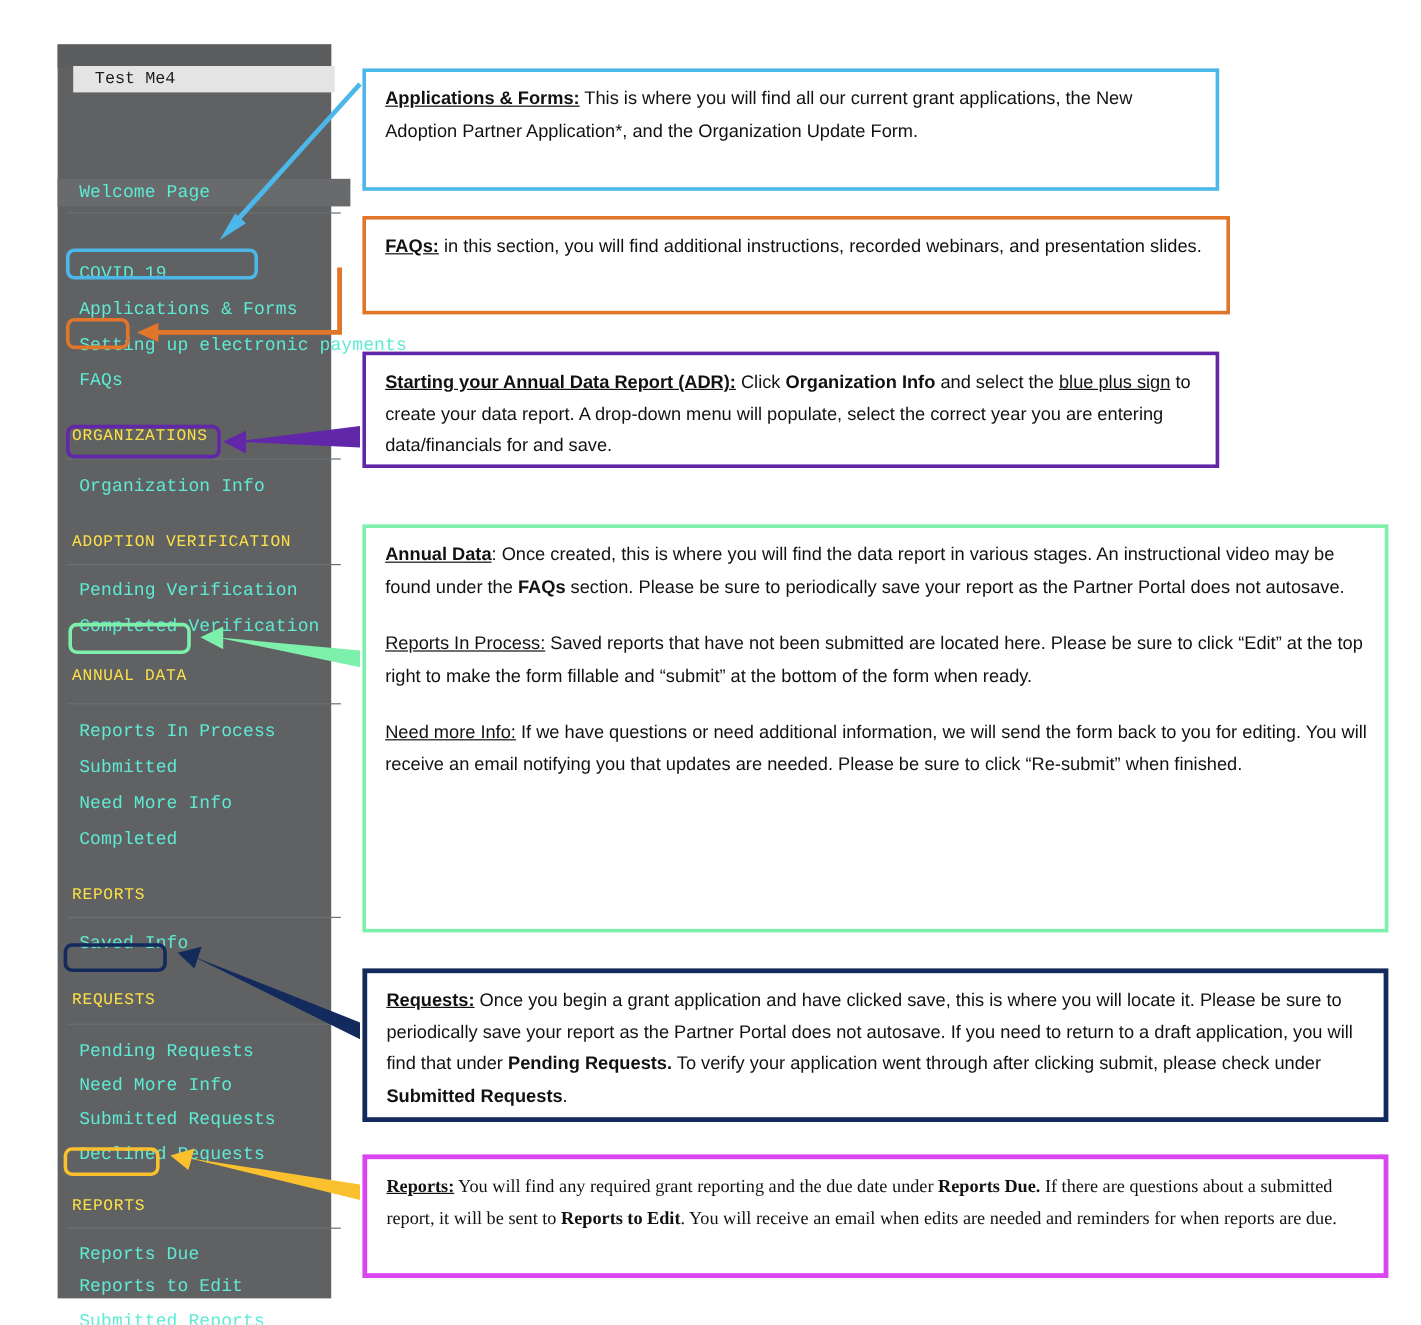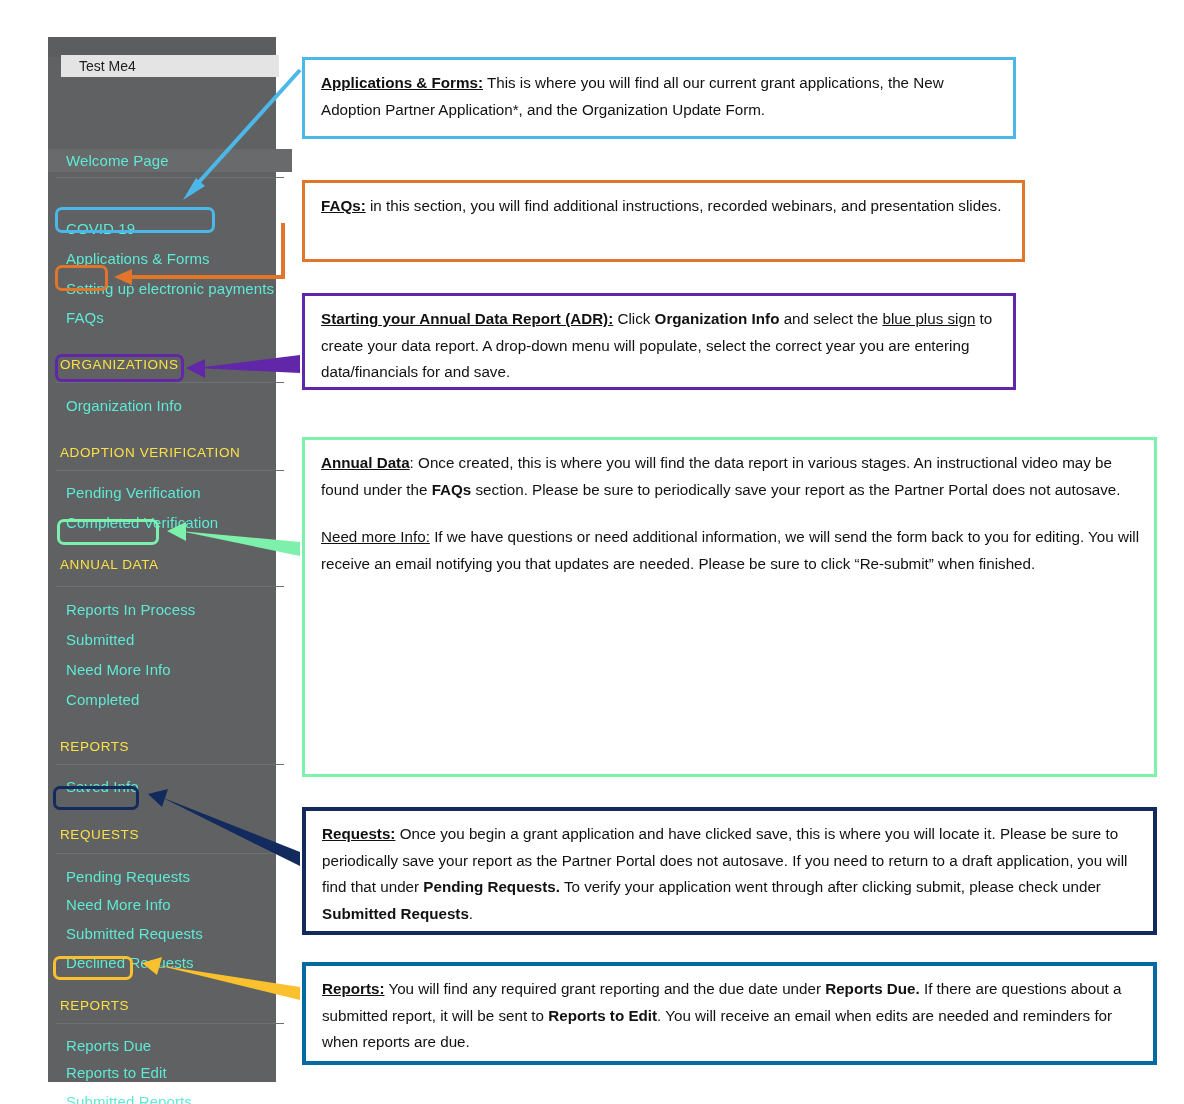--- a/index.html
+++ b/index.html
@@ -17,20 +17,21 @@
 
   
   #sidebar {
     position: absolute;
     left: 48px;
     top: 37px;
     width: 228px;
     height: 1045px;
     background: #5f6163;
     color: #ffffff;
+    font-family: Liberation Mono, monospace;
   }
   #sidebar-top-strip {
     position: absolute;
     left: 0; top: 0;
     width: 100%;
     height: 20px;
     background: #5b5d5f;
   }
   #org-select {
     position: absolute;
@@ -205,21 +206,21 @@
     <polygon points="300,866 300,852 161,797" fill="#132a5c"></polygon>
     <polygon points="148,794 168,789 162,807" fill="#132a5c"></polygon>
   </g>
 
   <g>
     <polygon points="300,1000 300,987 157,965" fill="#fbc02d"></polygon>
     <polygon points="142,963 162,957 157,975" fill="#fbc02d"></polygon>
   </g>
 </svg>
 
-<div class="callout" id="callout-applications" style="left:302px; top:57px; width:714px; height:82px;">
+<div class="callout" id="callout-applications" style="left:302px; top:57px; width:714px; height:102px;">
   <p>
     <span class="ub">Applications &amp; Forms:</span><span>  This is where you will find all our current grant applications, the New Adoption Partner Application*, and the Organization Update Form.</span>
   </p>
 </div>
 
 <div class="callout" id="callout-faqs" style="left:302px; top:180px; width:723px; height:82px;">
   <p>
     <span class="ub">FAQs:</span><span> in this section, you will find additional instructions, recorded webinars, and presentation slides.</span>
   </p>
 </div>
@@ -228,27 +229,30 @@
   <p>
     <span class="ub">Starting your Annual Data Report (ADR):</span><span> Click </span><span class="b">Organization Info</span><span> and select the </span><span class="u">blue plus sign</span><span> to create your data report. A drop-down menu will populate, select the correct year you are entering data/financials for and save.</span>
   </p>
 </div>
 
 <div class="callout" id="callout-annual" style="left:302px; top:437px; width:855px; height:340px;">
   <p>
     <span class="ub">Annual Data</span><span>:</span><span> Once created, this is where you will find the data report in various stages.  An instructional video may be found under the </span><span class="b">FAQs</span><span> section. Please be sure to periodically save your report as the Partner Portal does not autosave.</span>
   </p>
   <p>
+    <span class="u">Reports In Process:</span><span> Saved reports that have not been submitted are located here. Please be sure to click “Edit” at the top right to make the form fillable and “submit” at the bottom of the form when ready.</span>
+  </p>
+  <p>
     <span class="u">Need more Info:</span><span> If we have questions or need additional information, we will send the form back to you for editing. You will receive an email notifying you that updates are needed. Please be sure to click “Re-submit” when finished.</span>
   </p>
 </div>
 
 <div class="callout" id="callout-requests" style="left:302px; top:807px; width:855px; height:128px;">
   <p>
     <span class="ub">Requests:</span><span> Once you begin a grant application and have clicked save, this is where you will locate it. Please be sure to periodically save your report as the Partner Portal does not autosave. If you need to return to a draft application, you will find that under </span><span class="b">Pending Requests.</span><span> To verify your application went through after clicking submit, please check under </span><span class="b">Submitted Requests</span><span>.</span>
   </p>
 </div>
 
-<div class="callout" id="callout-reports" style="left:302px; top:962px; width:855px; height:103px; border:4px solid #0369a1;">
+<div class="callout" id="callout-reports" style="left:302px; top:962px; width:855px; height:103px; border:4px solid #d946ef;font-family:Liberation Serif, serif;">
   <p>
     <span class="ub">Reports:</span><span> You will find any required grant reporting and the due date under </span><span class="b">Reports Due.</span><span> If there are questions about a submitted report, it will be sent to </span><span class="b">Reports to Edit</span><span>. You will receive an email when edits are needed and reminders for when reports are due.</span>
   </p>
 </div>
 
 </body></html>

